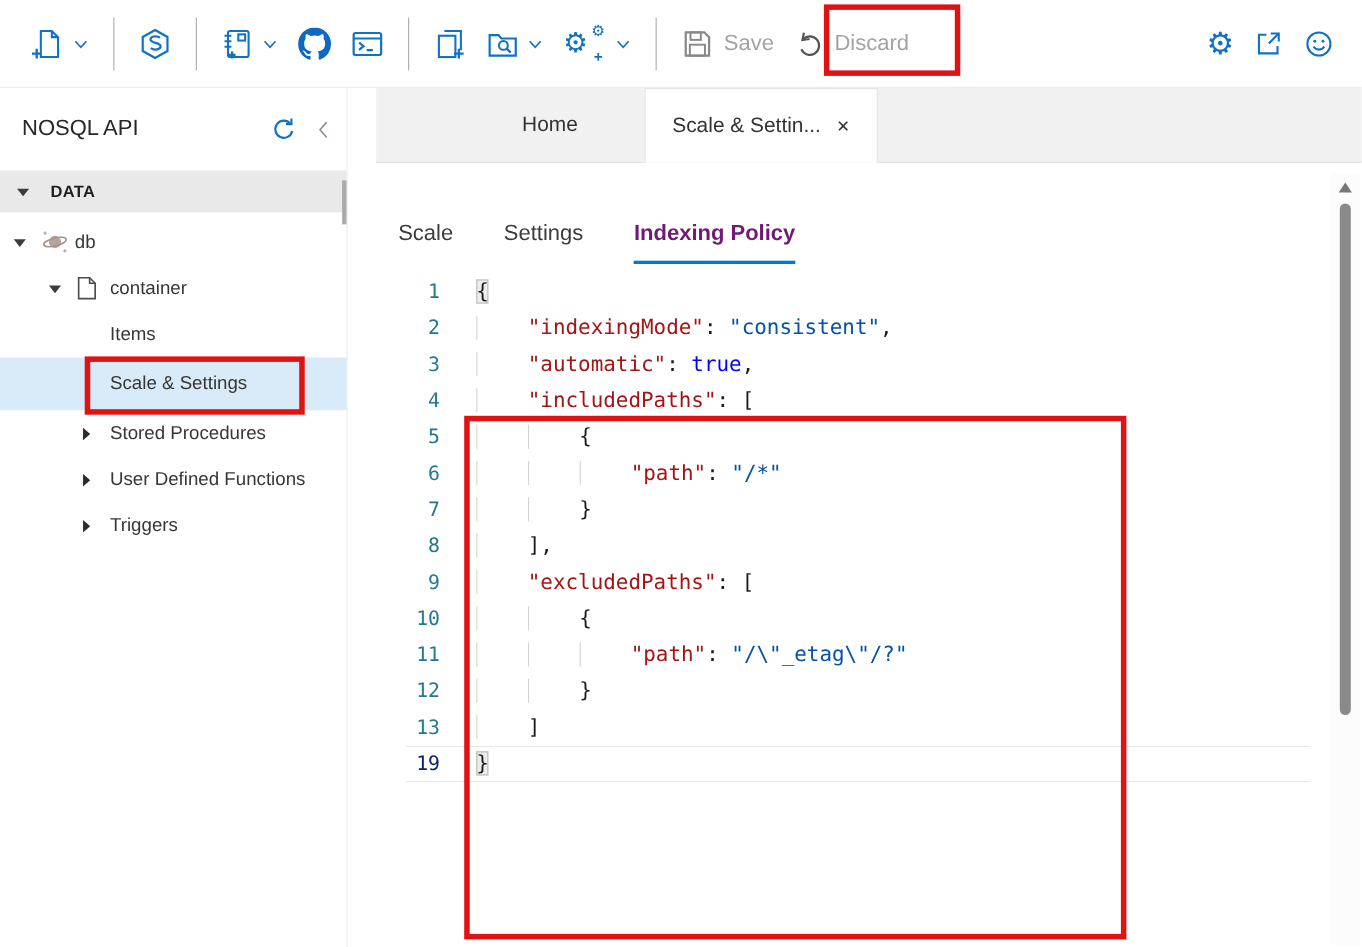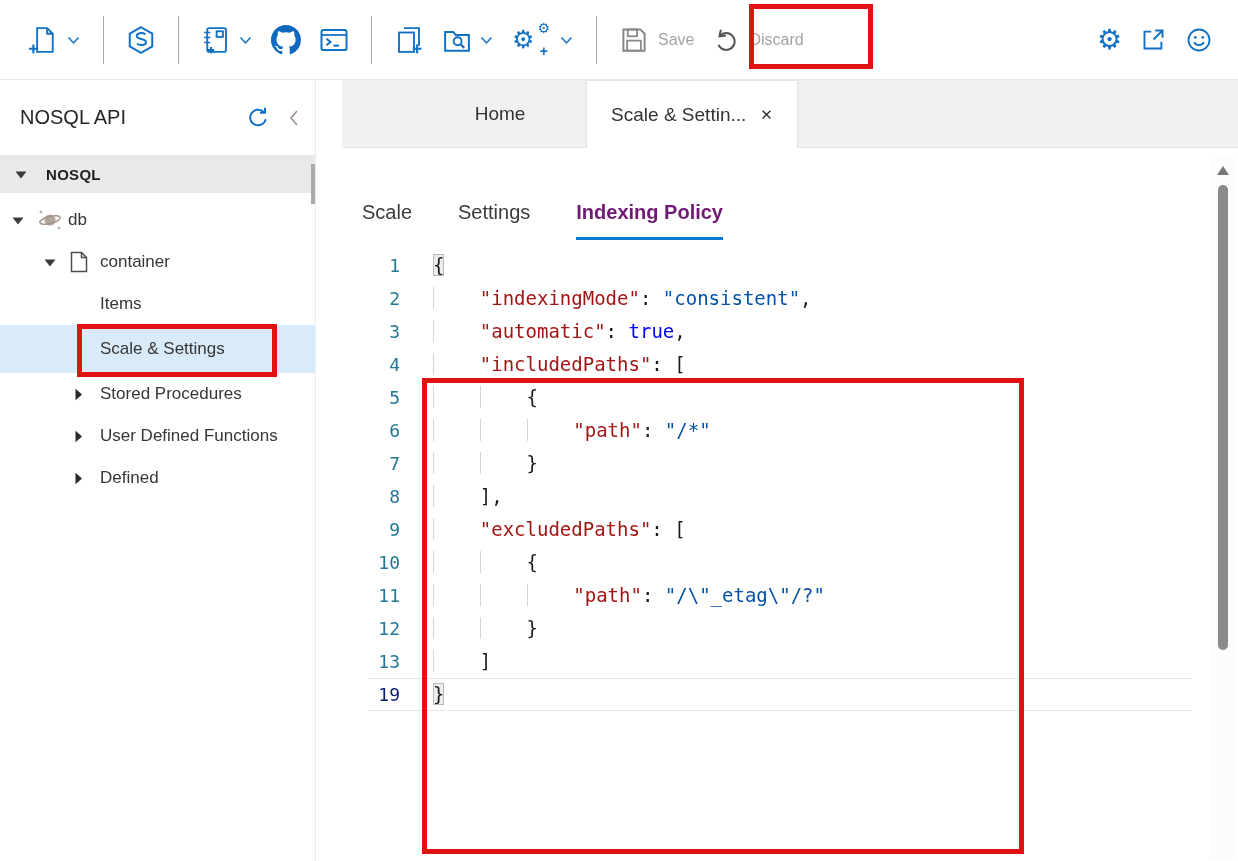--- a/index.html
+++ b/index.html
@@ -5,21 +5,21 @@
   * { margin:0; padding:0; box-sizing:border-box; }
   html,body { width:1238px; height:861px; }
   body { position:relative; overflow:hidden; background:#fff;
          font-family:"Liberation Sans", sans-serif; color:#333; }
 
   
   .toolbar { height:80px; display:flex; align-items:center;
              padding:0 16px 0 20px; border-bottom:1px solid #eaeaea; }
   .tbtn { display:flex; align-items:center; padding:0 9px; cursor:pointer; color:#1171c5; }
   .tbtn .icn { display:flex; align-items:center; }
-  .tbtn .lbl { font-size:16px; color:#a3a3a3; margin-left:9px; }
+  .tbtn .lbl { font-size:20px; color:#a3a3a3; margin-left:9px; }
   .tbtn.disabled { color:#8a8886; }
   .tbtn .chev { margin-left:7px; display:flex; }
   .tsep { width:1px; height:48px; background:#a9a9a9; margin:0 13px; }
   .tspacer { flex:1; }
   .gearset { position:relative; font-size:25px; line-height:1; color:#1171c5; width:40px; display:inline-block; }
   .gearset .g2 { position:absolute; font-size:14px; right:2px; top:-6px; }
   .gearset .gplus { position:absolute; font-size:14px; font-weight:bold; right:4px; bottom:-6px; }
 
   
   .bodyrow { display:flex; height:781px; }
@@ -241,21 +241,21 @@
       <span class="sb-collapse">
         <svg width="14" height="20" viewBox="0 0 14 20" fill="none" stroke="#9d8f8a" stroke-width="1.6">
           <path d="M10 3 4 10l6 7"></path>
         </svg>
       </span>
     </div>
     <div class="sb-section">
       <svg width="12" height="11" viewBox="0 0 12 11">
           <polygon points="0.5,2.5 11.5,2.5 6,9.5" fill="#3c3c3c"></polygon>
         </svg>
-      <span class="cap">NOSQL</span>
+      <span class="cap">DATA</span>
     </div>
     <ul class="tree" id="tree">
         <li class="trow" style="padding-left: 12px;">
           <span class="caret">
             <svg width="12" height="11" viewBox="0 0 12 11">
               <polygon points="0.5,2.5 11.5,2.5 6,9.5" fill="#3c3c3c"></polygon>
             </svg>
           </span>
           <span class="ticon">
             <svg width="28" height="26" viewBox="0 0 28 26">
@@ -303,21 +303,21 @@
             </svg>
           </span>
           <span class="tlabel">User Defined Functions</span>
         </li>
         <li class="trow" style="padding-left: 74px;">
           <span class="caret">
             <svg width="9" height="13" viewBox="0 0 9 13">
               <polygon points="1.5,0.8 8,6.5 1.5,12.2" fill="#2b2b2b"></polygon>
             </svg>
           </span>
-          <span class="tlabel">Defined</span>
+          <span class="tlabel">Triggers</span>
         </li>
       </ul>
     <div class="sb-minithumb"></div>
   </aside>
 
   <main class="main">
     <div class="tabstrip" id="tabstrip">
         <div class="tab">
           <span class="tab-label">Home</span>
         </div>

